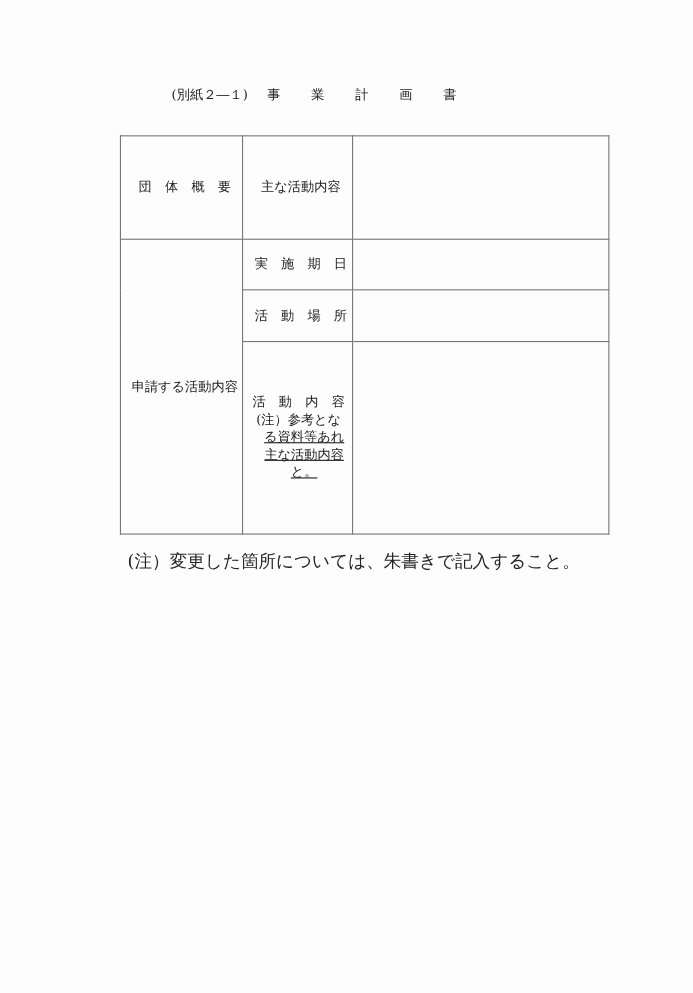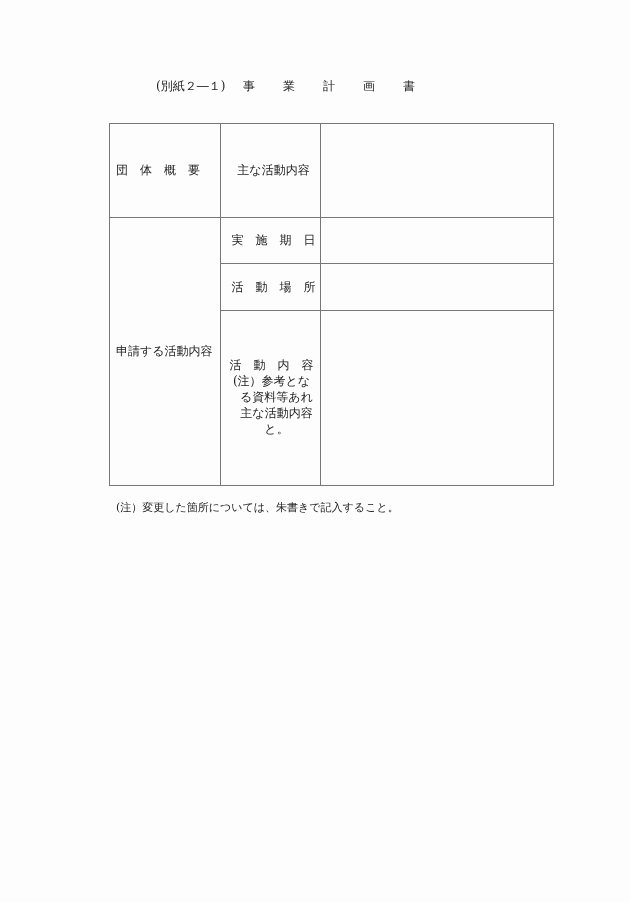--- a/index.html
+++ b/index.html
@@ -7,23 +7,23 @@
   .annex { position:absolute; left:116px; top:78px; font-size:12px; letter-spacing:0px;margin-left:40px; }
   .title { position:absolute; left:243px; top:78px; font-size:12px; }
   .title span { display:inline-block; width:40px; }
   table.plan { position:absolute; left:109px; top:123px; border-collapse:collapse; width:445px; }
   table.plan td { border:1px solid #777; font-size:12px; padding:0; vertical-align:middle; }
   .c1 { width:104px; }
   .c2 { width:93px;text-align:center; }
   .lbl-spaced { padding-left:6px !important; white-space:pre; }
   .note-cell { vertical-align:top !important; }
   .note-wrap { padding:46px 4px 0 6px; line-height:16px; }
-  .note-sub { padding-left:10px; }
-  .footnote { position:absolute; left:116px; top:500px; font-size:11px; }
-  .c1-label { padding-left:6px !important; }
+  .note-sub { padding-left:10px;text-decoration:underline; }
+  .footnote { position:absolute; left:116px; top:500px; font-size:16px; }
+  .c1-label { padding-left:6px !important;text-align:center; }
 </style>
 </head>
 <body>
 
 <div class="annex">(別紙２―１)</div>
 
 <div class="title">
   <span>事</span><span>業</span><span>計</span><span>画</span><span>書</span>
 </div>
 

